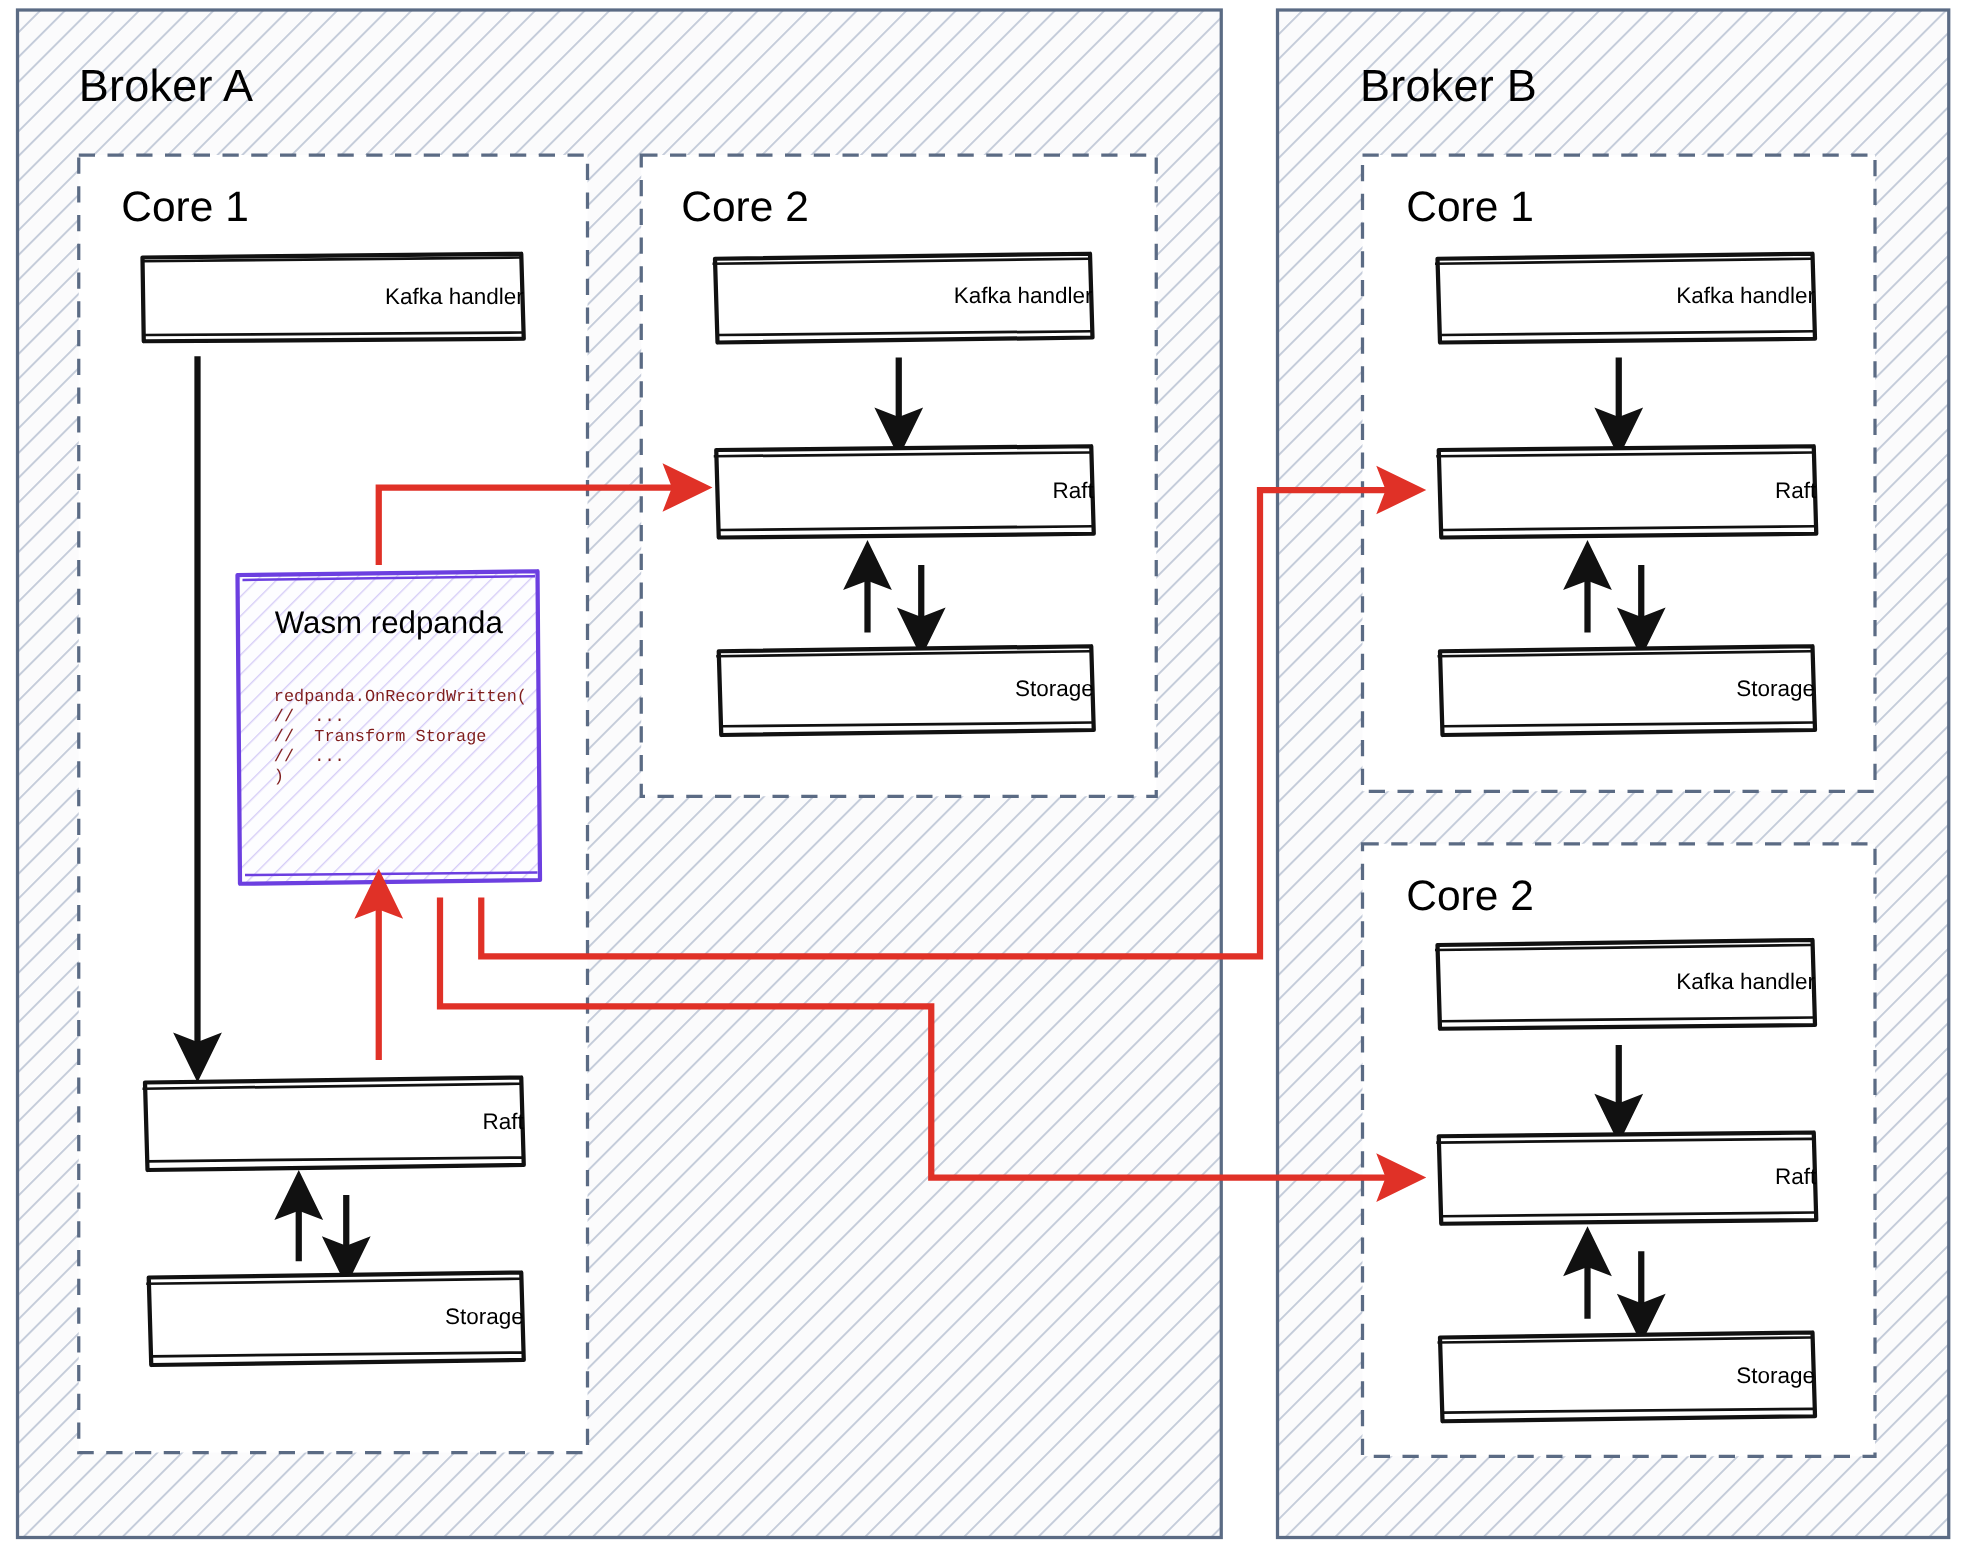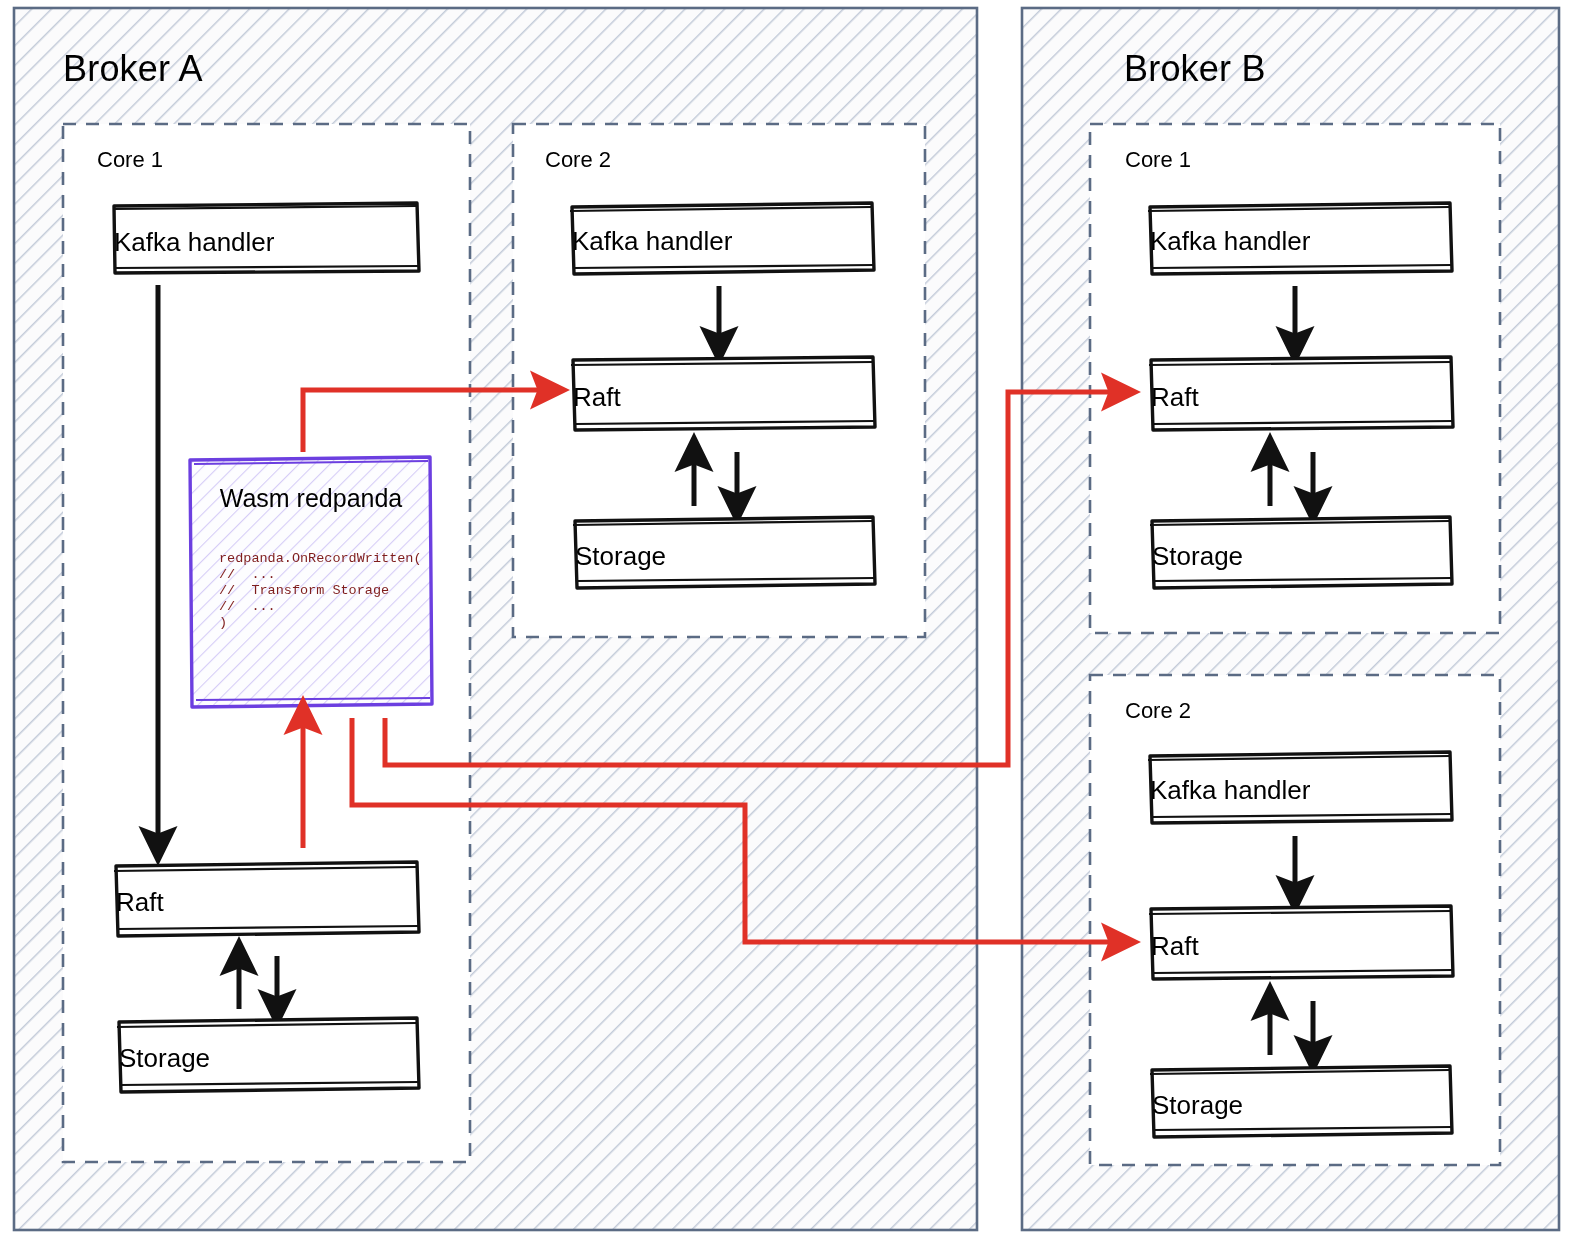--- a/index.html
+++ b/index.html
@@ -36,25 +36,25 @@
     position: absolute;
     font-family: "Liberation Sans", sans-serif;
     color: #000000;
     white-space: nowrap;
   }
   .broker-title {
     font-size: 36px;
     letter-spacing: 0.2px;
   }
   .core-title {
-    font-size: 22px;
+    font-size: 34px;
   }
   .box-label {
-    font-size: 26px;
-    text-align: left;
+    font-size: 18px;
+    text-align: right;
   }
   .wasm-title {
     font-size: 25px;
     text-align: center;
   }
   .code {
     position: absolute;
     font-family: "Liberation Mono", monospace;
     font-size: 13.5px;
     line-height: 16px;
@@ -189,21 +189,21 @@
     <line x1="303" y1="848" x2="303" y2="716" stroke="#e03127" stroke-width="5" marker-end="url(#arrowRed)"></line>
 
     <path d="M385,718 L385,765 L1008,765 L1008,392 L1120,392" fill="none" stroke="#e03127" stroke-width="5" stroke-linejoin="miter" marker-end="url(#arrowRed)"></path>
 
     <path d="M352,718 L352,805 L745,805 L745,942 L1120,942" fill="none" stroke="#e03127" stroke-width="5" stroke-linejoin="miter" marker-end="url(#arrowRed)"></path>
   </svg>
 
   <div class="label-layer">
 
     <div class="txt broker-title" style="left:63px; top:48px;">Broker A</div>
-    <div class="txt broker-title" style="left:1088px; top:48px;margin-left:36px;">Broker B</div>
+    <div class="txt broker-title" style="left:1088px; top:48px;">Broker B</div>
 
     <div class="txt core-title" style="left:97px; top:147px;">Core 1</div>
     <div class="txt core-title" style="left:545px; top:147px;">Core 2</div>
     <div class="txt core-title" style="left:1125px; top:147px;">Core 1</div>
     <div class="txt core-title" style="left:1125px; top:698px;">Core 2</div>
 
     <div class="txt box-label" style="left:114px; top:227px; width:305px;">Kafka handler</div>
     <div class="txt box-label" style="left:116px; top:887px; width:303px;">Raft</div>
     <div class="txt box-label" style="left:119px; top:1043px; width:300px;">Storage</div>
 

